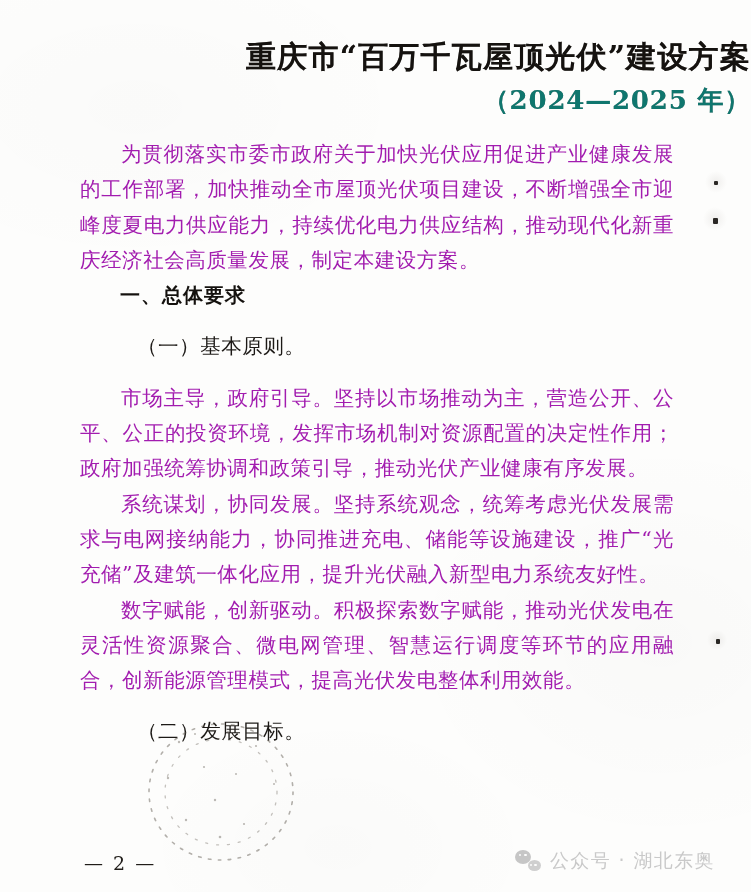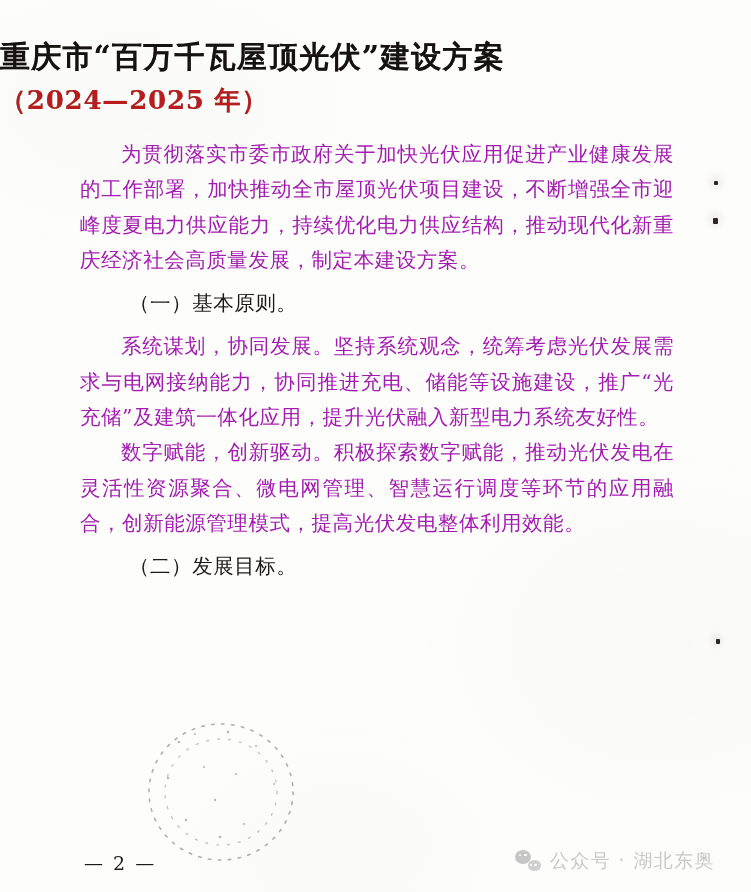--- a/index.html
+++ b/index.html
@@ -33,41 +33,41 @@
       radial-gradient(ellipse 420px 240px at 18% 12%, rgba(0,0,0,0.012), transparent 70%),
       radial-gradient(ellipse 380px 300px at 88% 72%, rgba(0,0,0,0.014), transparent 70%),
       radial-gradient(ellipse 300px 200px at 45% 95%, rgba(0,0,0,0.010), transparent 70%);
     opacity: 1;
   }
 
   
   #title-block {
     position: absolute;
     left: 0;
-    right: 8px;
+    right: 0;
     top: 36px;
-    text-align: left;
+    text-align: right;
   }
   .doc-title {
     font-family: "DejaVu Serif", "Liberation Serif", serif;
     font-weight: 700;
     font-size: 30px;
     letter-spacing: 1.2px;
     line-height: 1.38;
     color: #15120f;
     margin: 0;
     text-shadow: 0 0 0.6px rgba(20,18,15,0.55);
   }
   .doc-subtitle {
     font-family: "DejaVu Serif", "Liberation Serif", serif;
     font-weight: 700;
     font-size: 26px;
     letter-spacing: 0.8px;
     line-height: 1.5;
-    color: #b91c1c;
+    color: #0f766e;
     margin: 4px 0 0 0;
     text-shadow: 0 0 0.6px rgba(20,18,15,0.45);
   }
 
   
   #body-column {
     position: absolute;
     left: 80px;
     top: 137px;
     width: 594px;
@@ -96,21 +96,21 @@
     text-indent: 2em;
     margin: 0;
     color: #14110e;
   }
   .heading2 {
     font-family: "DejaVu Serif", "Liberation Serif", serif;
     font-size: 20.5px;
     line-height: 35.3px;
     letter-spacing: 0.55px;
     text-indent: 2em;
-    margin: 8px;
+    margin: 16px;
     color: #1c1916;
   }
 
   
   #page-number {
     position: absolute;
     left: 84px;
     bottom: 18px;
     font-family: "DejaVu Serif", "Liberation Serif", serif;
     font-size: 19px;
@@ -200,23 +200,25 @@
 
   <div id="title-block">
     <h1 class="doc-title">重庆市“百万千瓦屋顶光伏”建设方案</h1>
     <h2 class="doc-subtitle">（2024—2025 年）</h2>
   </div>
 
   <div id="body-column">
 
     <p class="para lead">为贯彻落实市委市政府关于加快光伏应用促进产业健康发展的工作部署，加快推动全市屋顶光伏项目建设，不断增强全市迎峰度夏电力供应能力，持续优化电力供应结构，推动现代化新重庆经济社会高质量发展，制定本建设方案。</p>
 
+    <p class="heading1">一、总体要求</p>
 
     <p class="heading2">（一）基本原则。</p>
 
+    <p class="para">市场主导，政府引导。坚持以市场推动为主，营造公开、公平、公正的投资环境，发挥市场机制对资源配置的决定性作用；政府加强统筹协调和政策引导，推动光伏产业健康有序发展。</p>
 
     <p class="para">系统谋划，协同发展。坚持系统观念，统筹考虑光伏发展需求与电网接纳能力，协同推进充电、储能等设施建设，推广“光充储”及建筑一体化应用，提升光伏融入新型电力系统友好性。</p>
 
     <p class="para">数字赋能，创新驱动。积极探索数字赋能，推动光伏发电在灵活性资源聚合、微电网管理、智慧运行调度等环节的应用融合，创新能源管理模式，提高光伏发电整体利用效能。</p>
 
 
     <p class="heading2">（二）发展目标。</p>
   </div>
 
   <div id="stamp">

